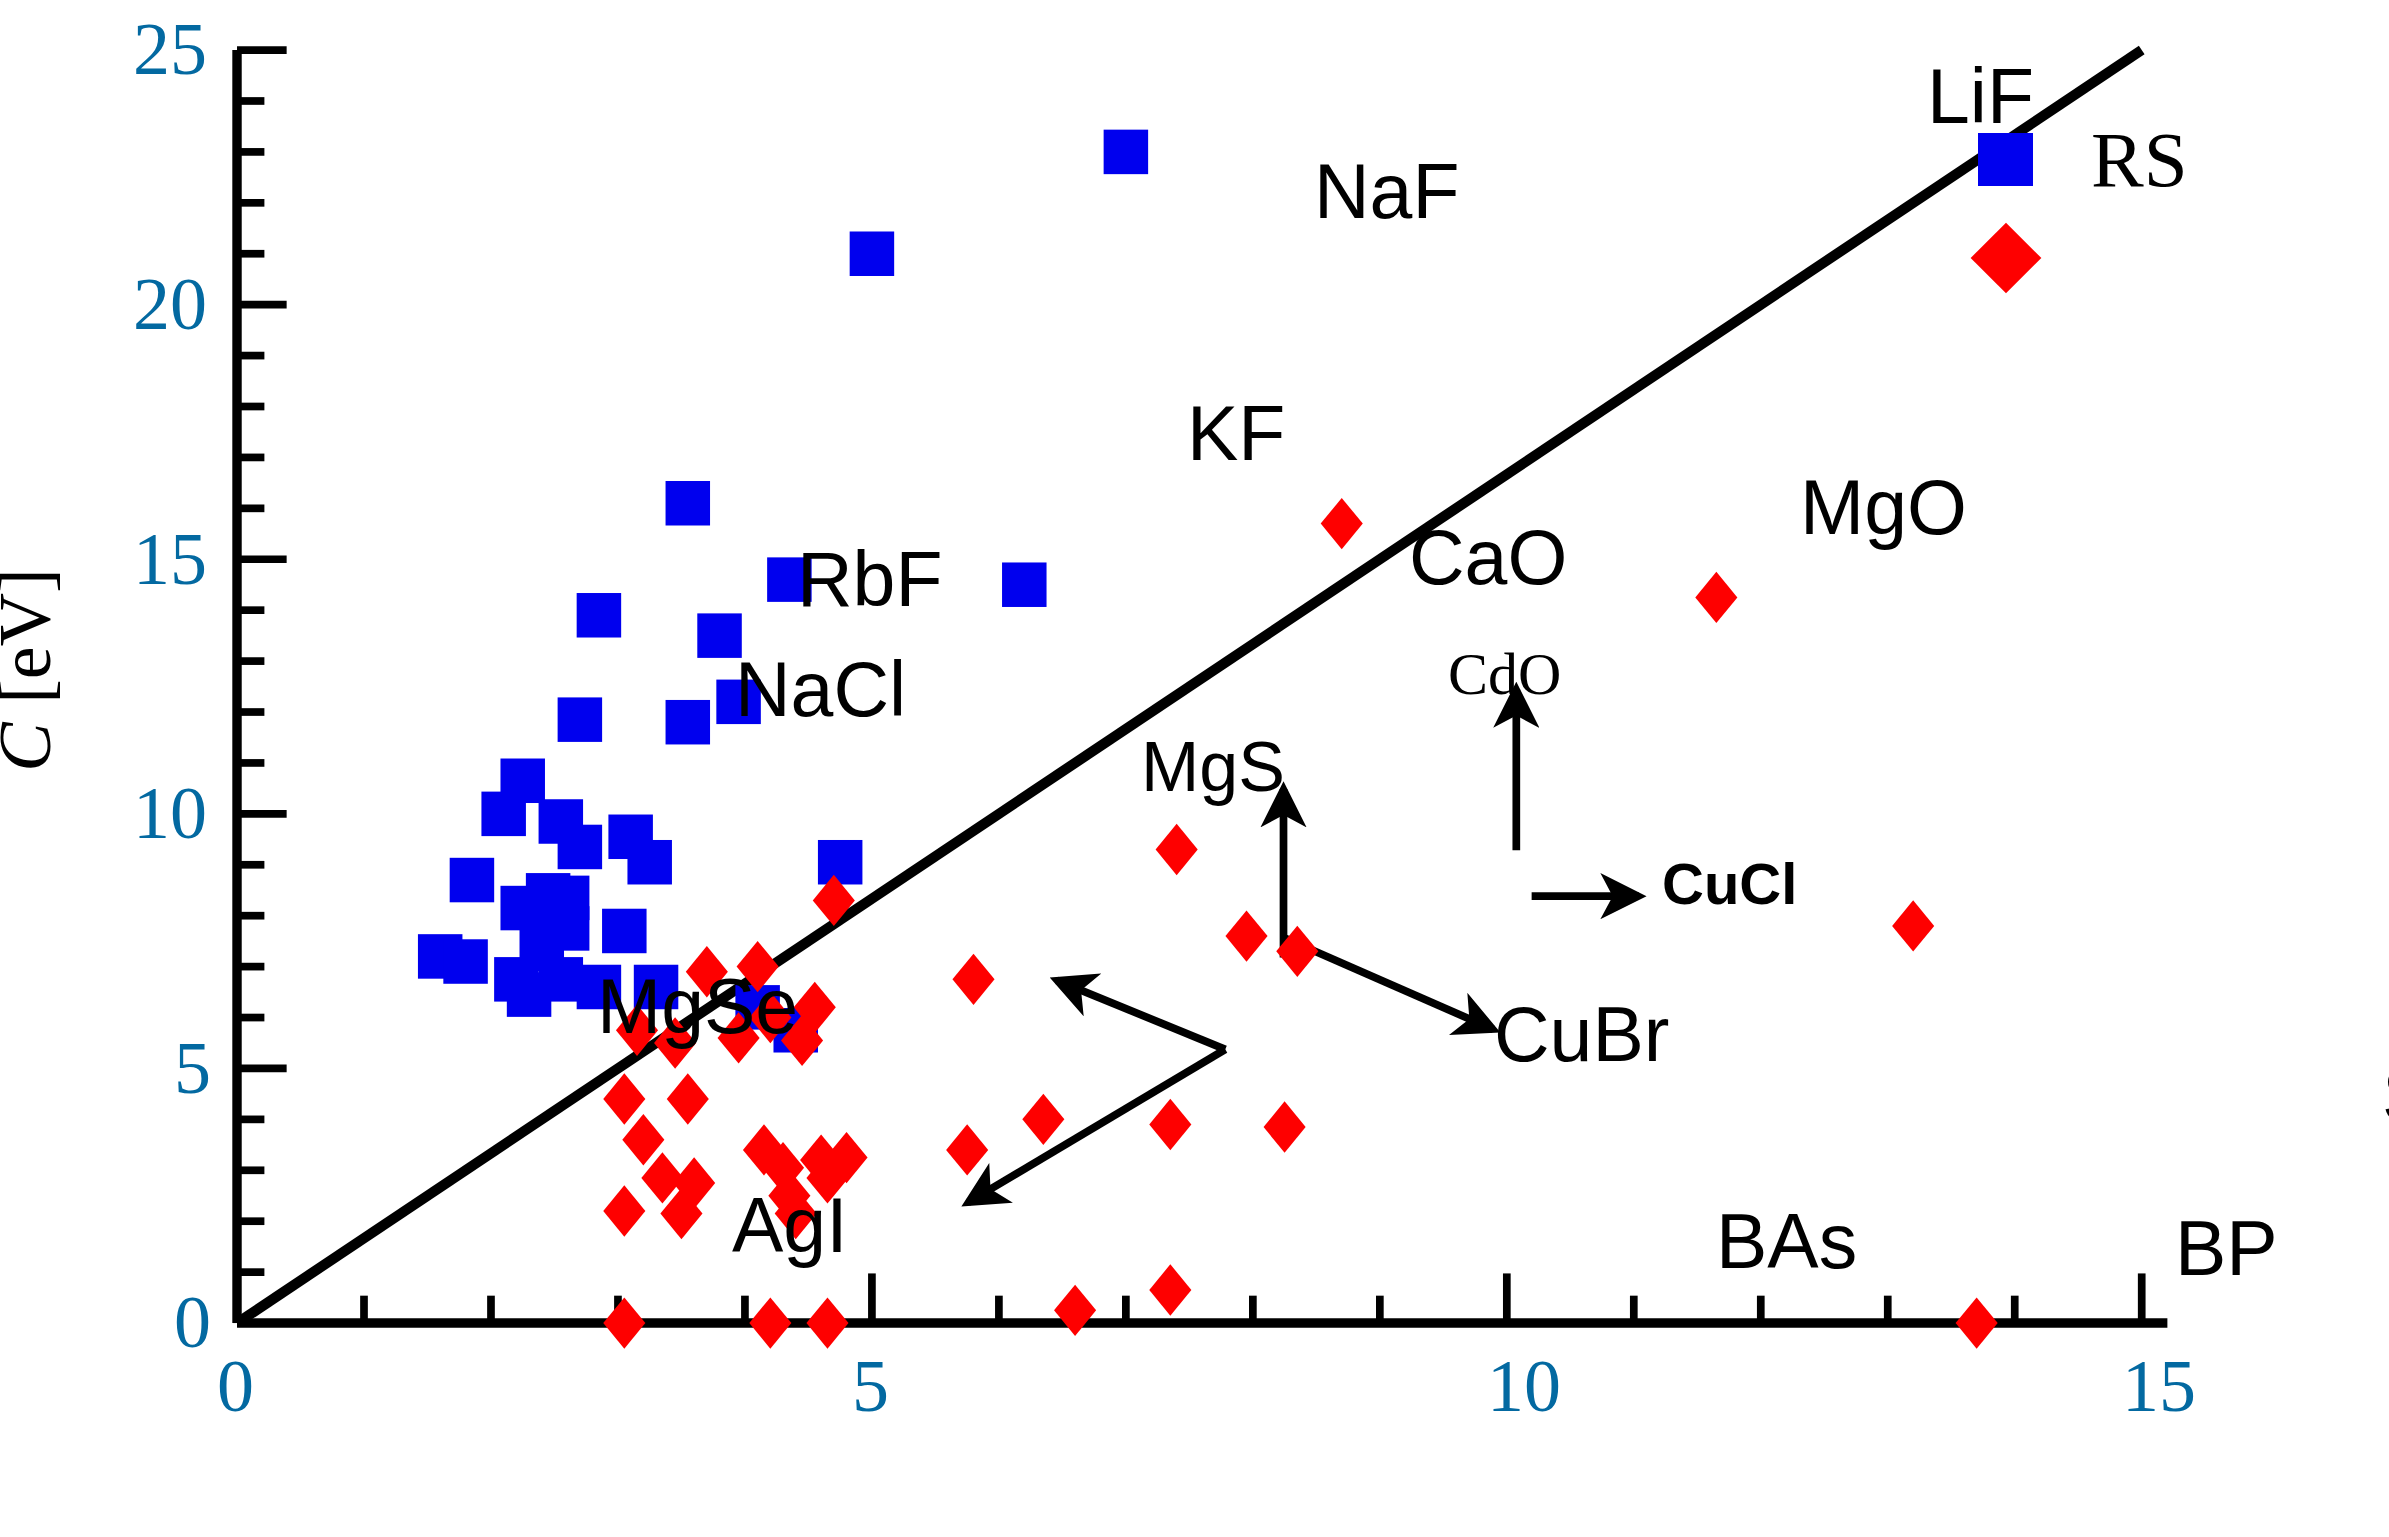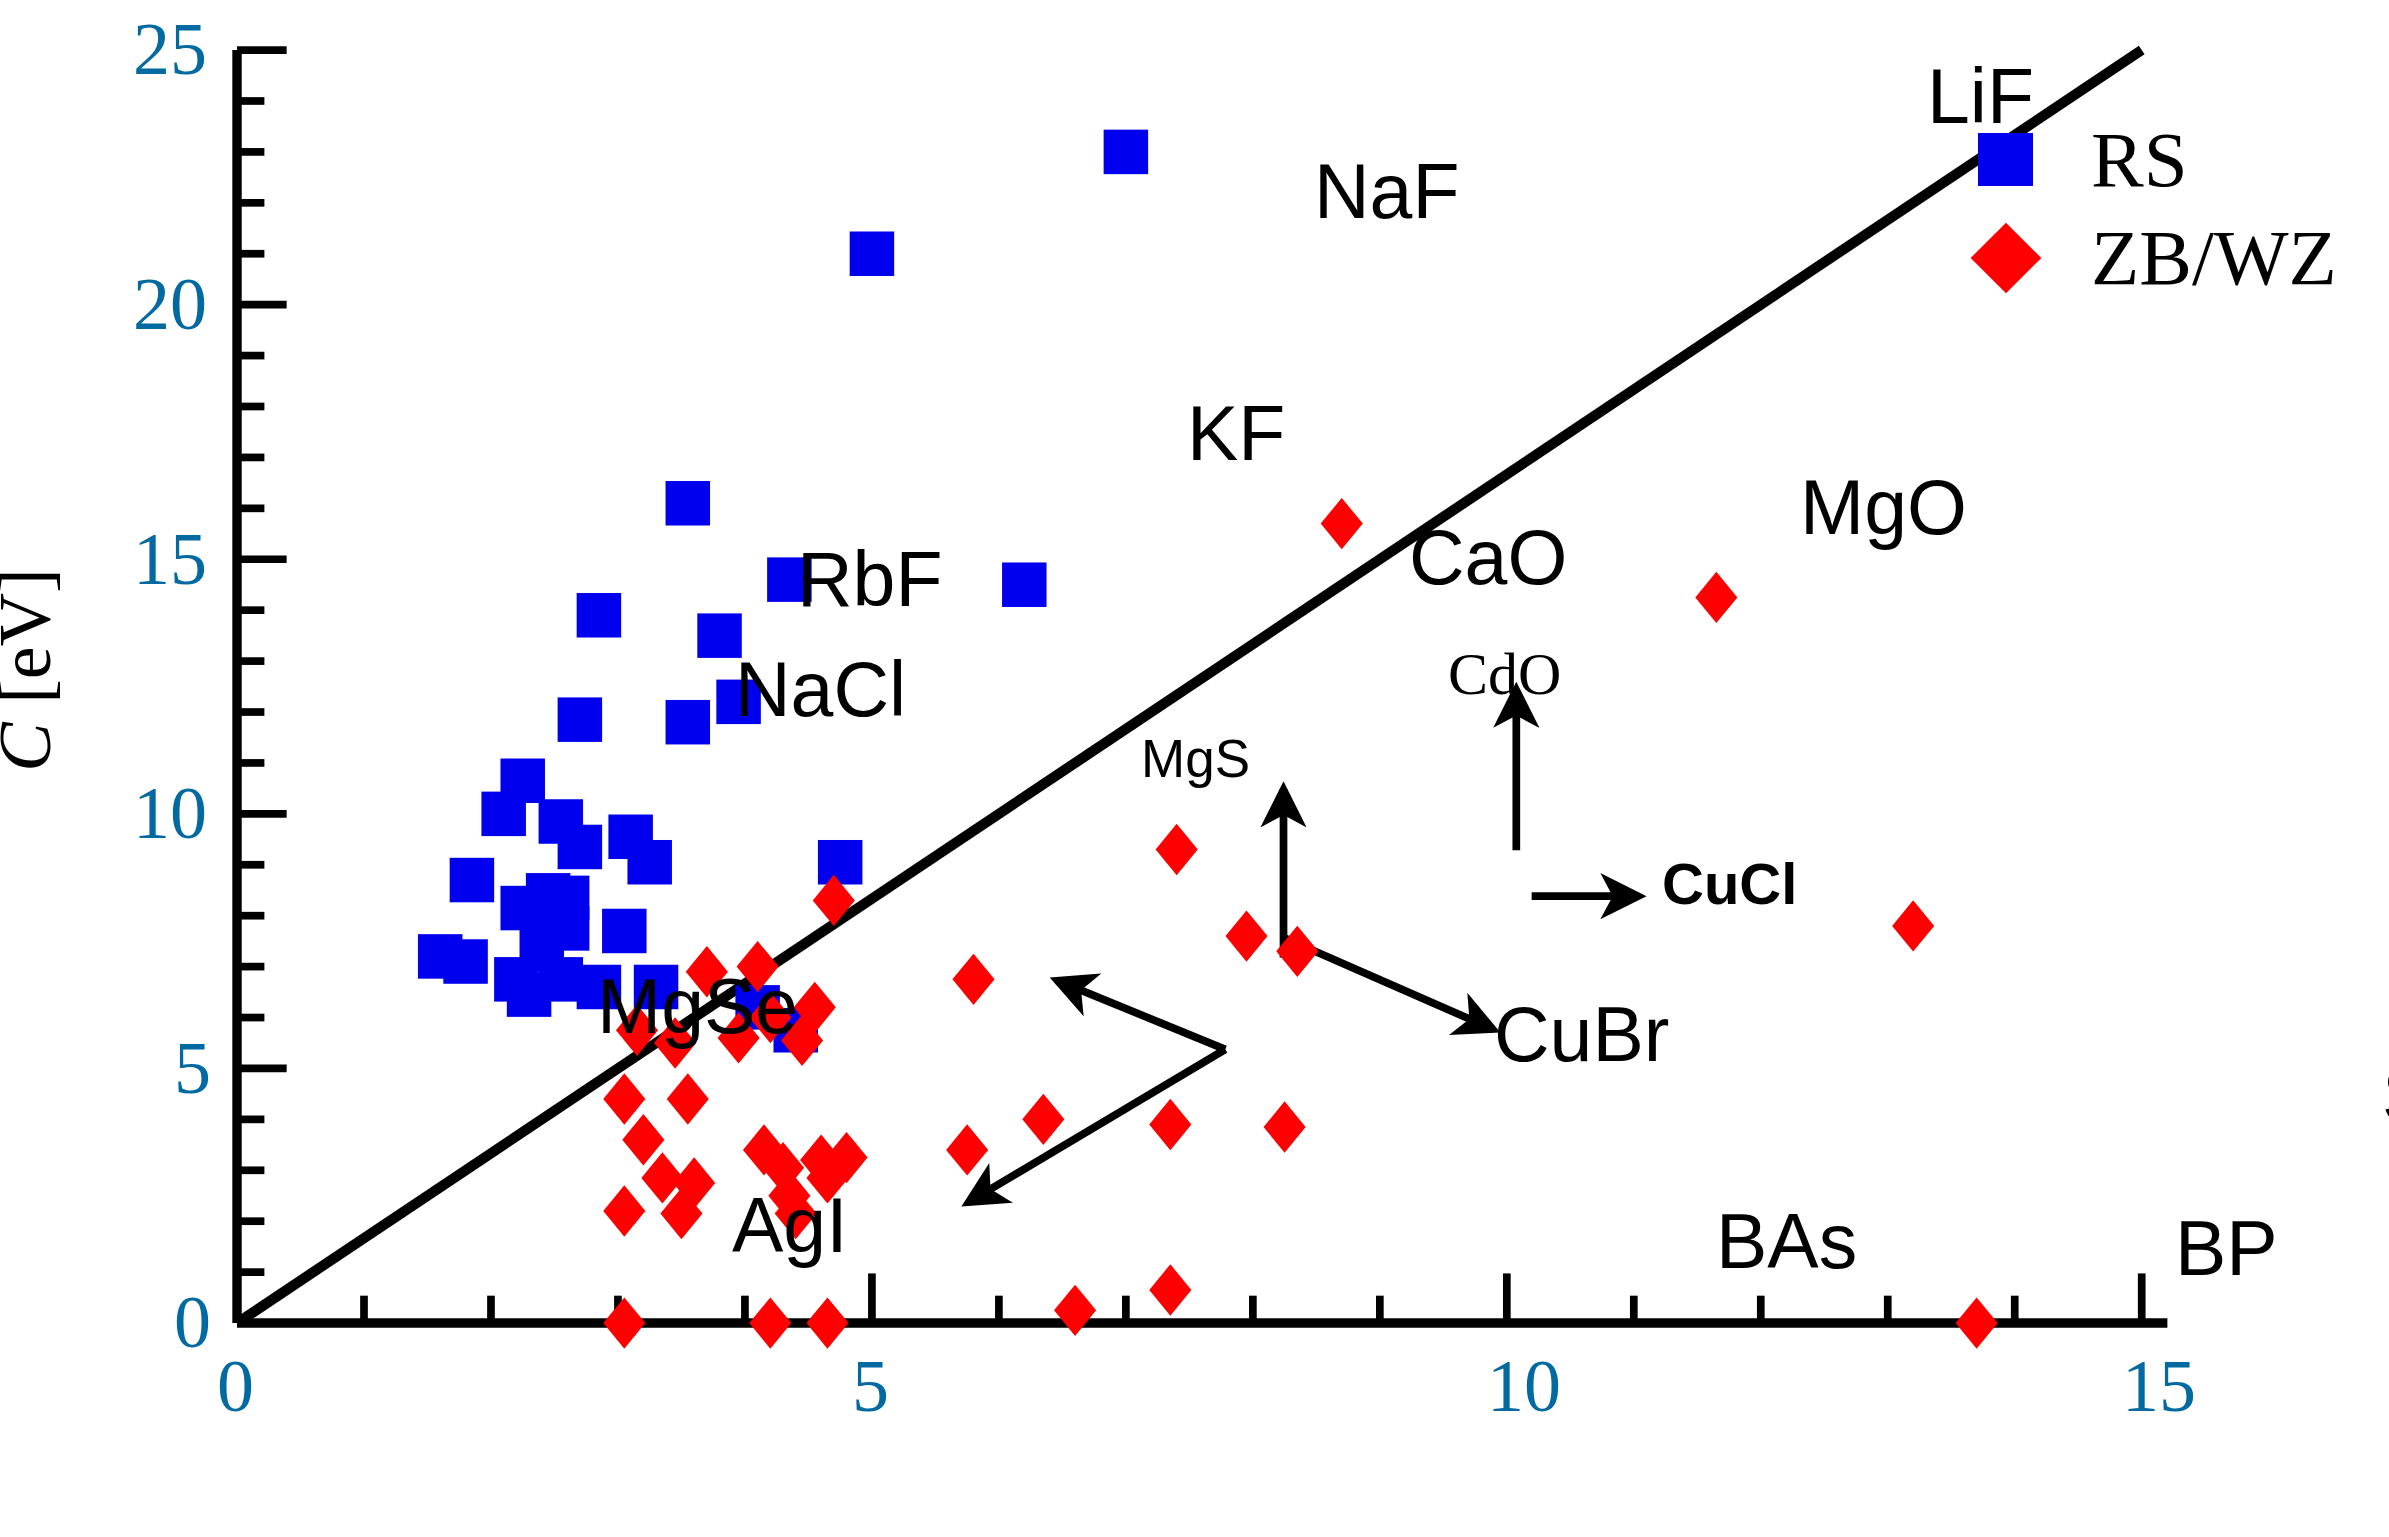--- a/index.html
+++ b/index.html
@@ -160,21 +160,20 @@
         <polygon points="729.62,1516 754.22,1546 729.62,1576 705.02,1546" fill="#fe0000"></polygon>
         <polygon points="900.2800000000001,1516 924.8800000000001,1546 900.2800000000001,1576 875.6800000000001,1546" fill="#fe0000"></polygon>
         <polygon points="967.0600000000001,1516 991.6600000000001,1546 967.0600000000001,1576 942.46,1546" fill="#fe0000"></polygon>
         <polygon points="2310.08,1516 2334.68,1546 2310.08,1576 2285.48,1546" fill="#fe0000"></polygon>
       </g>
   </svg>
 
   <div class="swatch-sq" style="left:1978px;top:133px;width:55px;height:53px;background:#0000ee"></div>
   <div class="legend-label" style="left:2091px;top:120px;">RS</div>
   <div class="swatch-di" style="left:1981px;top:233px;width:50px;height:50px;background:#fe0000"></div>
-  <div class="legend-label" style="left:2091px;top:218px;">ZB/WZ</div>
 
   <div class="axname" style="left:-77px;top:633px;transform:rotate(-90deg);transform-origin:center center;"><i>C</i> [eV]</div>
 
   <div id="ticklabels">
       <div class="ticklbl" style="left: 217px; top: 1349px;">0</div>
       <div class="ticklbl" style="left: 852px; top: 1349px;">5</div>
       <div class="ticklbl" style="left: 1487px; top: 1349px;">10</div>
       <div class="ticklbl" style="left: 2122px; top: 1349px;">15</div>
       <div class="ticklbl" style="left: 174px; top: 1285px;">0</div>
       <div class="ticklbl" style="left: 174px; top: 1031px;">5</div>
@@ -185,21 +184,21 @@
     </div>
   <div id="annlayer">
       <div class="lbl" style="left: 1927px; top: 58px; font-size: 77px;">LiF</div>
       <div class="lbl" style="left: 1314px; top: 153px; font-size: 77px;">NaF</div>
       <div class="lbl" style="left: 1187px; top: 395px; font-size: 77px;">KF</div>
       <div class="lbl" style="left: 1409px; top: 479px; font-size: 77px; margin-top: 40px;">CaO</div>
       <div class="lbl" style="left: 1800px; top: 469px; font-size: 77px;">MgO</div>
       <div class="lbl" style="left: 797px; top: 541px; font-size: 77px;">RbF</div>
       <div class="lbl" style="left: 735px; top: 651px; font-size: 77px;">NaCl</div>
       <div class="lbl" style="left: 1448px; top: 644px; font-size: 60px; font-family: Liberation Serif, serif;">CdO</div>
-      <div class="lbl" style="left: 1141px; top: 732px; font-size: 53px;">MgS</div>
+      <div class="lbl" style="left: 1141px; top: 732px; font-size: 70px;">MgS</div>
       <div class="lbl" style="left: 1662px; top: 855px; font-size: 58px; font-weight: bold;">CuCl</div>
       <div class="lbl" style="left: 1494px; top: 996px; font-size: 77px;">CuBr</div>
       <div class="lbl" style="left: 597px; top: 968px; font-size: 77px;">MgSe</div>
       <div class="lbl" style="left: 2382px; top: 1057px; font-size: 77px;">SiC</div>
       <div class="lbl" style="left: 732px; top: 1187px; font-size: 77px;">AgI</div>
       <div class="lbl" style="left: 1716px; top: 1203px; font-size: 77px;">BAs</div>
       <div class="lbl" style="left: 2175px; top: 1210px; font-size: 77px;">BP</div>
     </div>
 </div>
 

